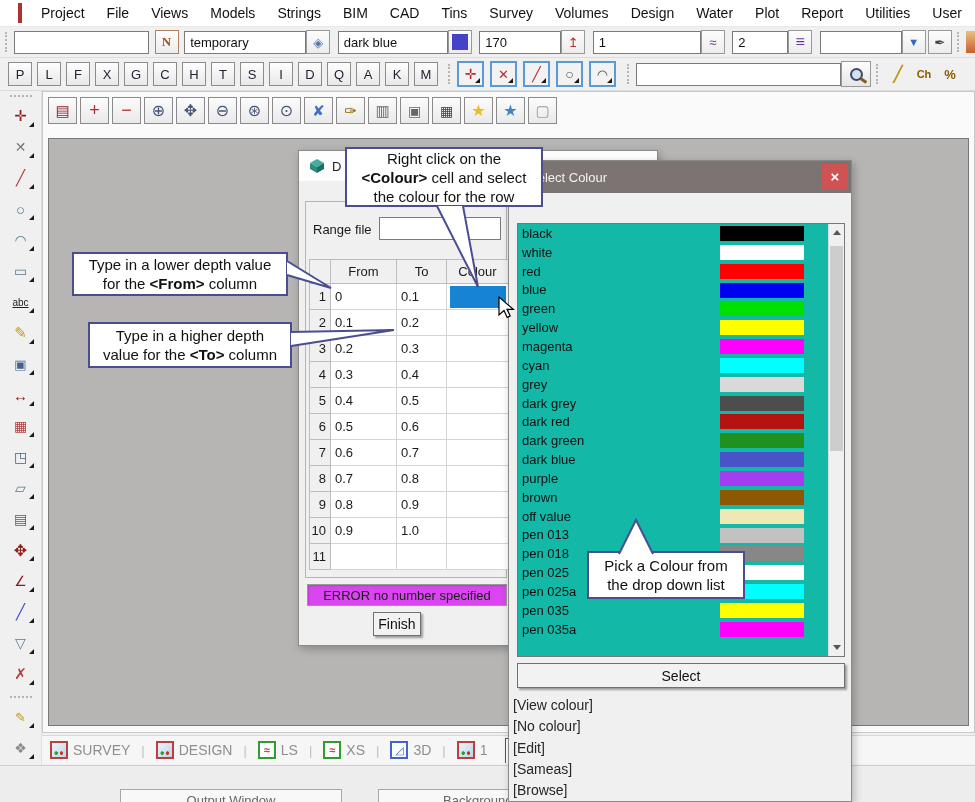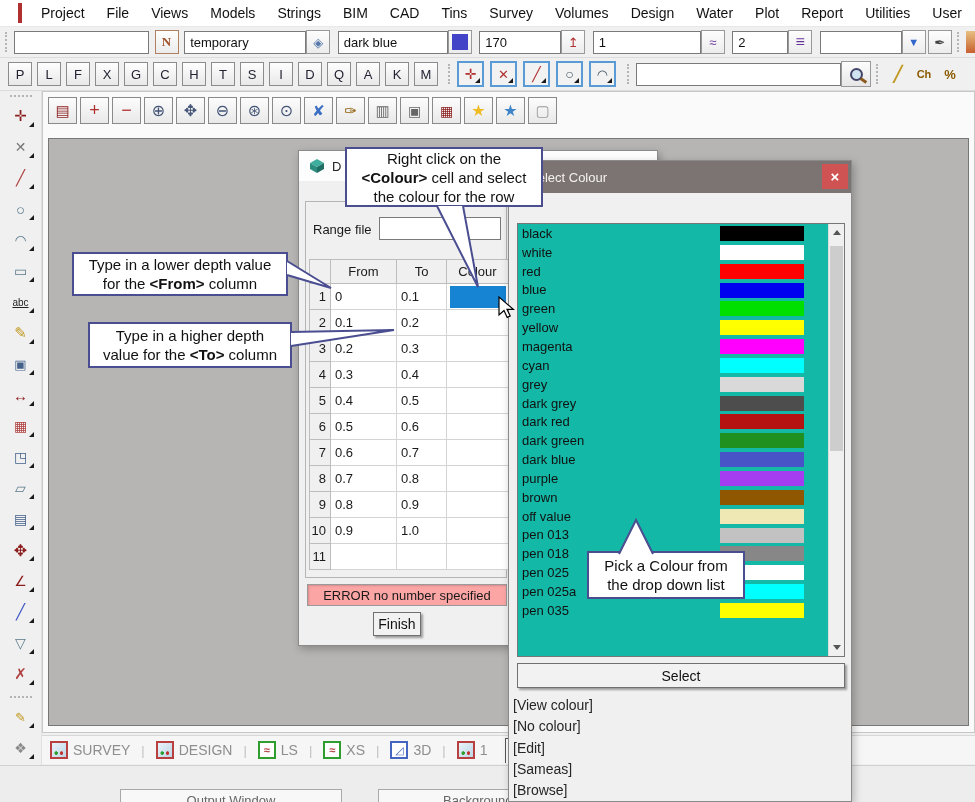--- a/index.html
+++ b/index.html
@@ -70,21 +70,21 @@
   .trow{display:flex}
   .th,.tnum{background:#f0f0f0}
   .th{border:1px solid #bdbdbd;border-left:none;height:25px;display:flex;align-items:center;justify-content:center}
   .corner{border-left:1px solid #bdbdbd;width:22px}
   .tnum{width:22px;height:26px;border:1px solid #bdbdbd;border-top:none;display:flex;align-items:center;justify-content:flex-end;padding-right:4px}
   .tcell{height:26px;background:#fff;border-right:1px solid #d4d4d4;border-bottom:1px solid #d4d4d4;display:flex;align-items:center;padding-left:4px}
   .cfrom,.hfrom{width:66px}
   .cto,.hto{width:50px}
   .ccolour,.hcolour{width:62px}
   .cellfill{display:block;width:56px;height:22px;margin-left:-1px}
-  .statusfld{position:absolute;left:8px;top:433px;width:200px;height:22px;border:1px solid #9a9a9a;background:#fca5a5;box-shadow:inset 1px 1px 2px rgba(0,0,0,.15);display:flex;align-items:center;justify-content:center;font-size:13px}
+  .statusfld{position:absolute;left:8px;top:433px;width:200px;height:22px;border:1px solid #9a9a9a;background:#d946ef;box-shadow:inset 1px 1px 2px rgba(0,0,0,.15);display:flex;align-items:center;justify-content:center;font-size:13px}
   .wbtn{background:#f2f2f2;border:1px solid #707070;box-shadow:2px 2px 2px rgba(0,0,0,.35);font-size:14px;display:flex;align-items:center;justify-content:center;color:#111}
   .finish{position:absolute;left:74px;top:461px;width:48px;height:24px}
 
   .cdlg{left:508px;top:160px;width:344px;height:642px;z-index:20}
   .cdlg .titlebar{position:absolute;left:0;top:0;width:100%;height:32px;background:#7b7472;display:flex;align-items:center;padding-left:20px}
   .cdlg .ttl{color:#f4f1ef;font-size:13px}
   .closebtn{position:absolute;right:3px;top:3px;width:26px;height:25px;background:#d05353;color:#fff;display:flex;align-items:center;justify-content:center;font-size:15px;font-weight:bold}
   .clist{position:absolute;left:8px;top:62px;width:328px;height:434px;background:#14b8a6;border:1px solid #777;overflow:hidden}
   .clist-row{height:18.85px;display:flex;align-items:center;padding-left:4px;position:relative}
   .cname{font-size:13px;color:#111}
@@ -644,20 +644,24 @@
         <div class="clist-row">
           <span class="cname">pen 025a</span>
           <span class="cswatch" style="background-color: rgb(0, 255, 255);"></span>
         </div>
 
         <div class="clist-row">
           <span class="cname">pen 035</span>
           <span class="cswatch" style="background-color: rgb(255, 255, 0);"></span>
         </div>
 
+        <div class="clist-row">
+          <span class="cname">pen 035a</span>
+          <span class="cswatch" style="background-color: rgb(255, 0, 255);"></span>
+        </div>
 
     </div>
     <div class="sbar">
       <span class="sarrow up"></span>
       <span class="sthumb"></span>
       <span class="sarrow down"></span>
     </div>
   </div>
 
   <div class="wbtn selectbtn">Select</div>

